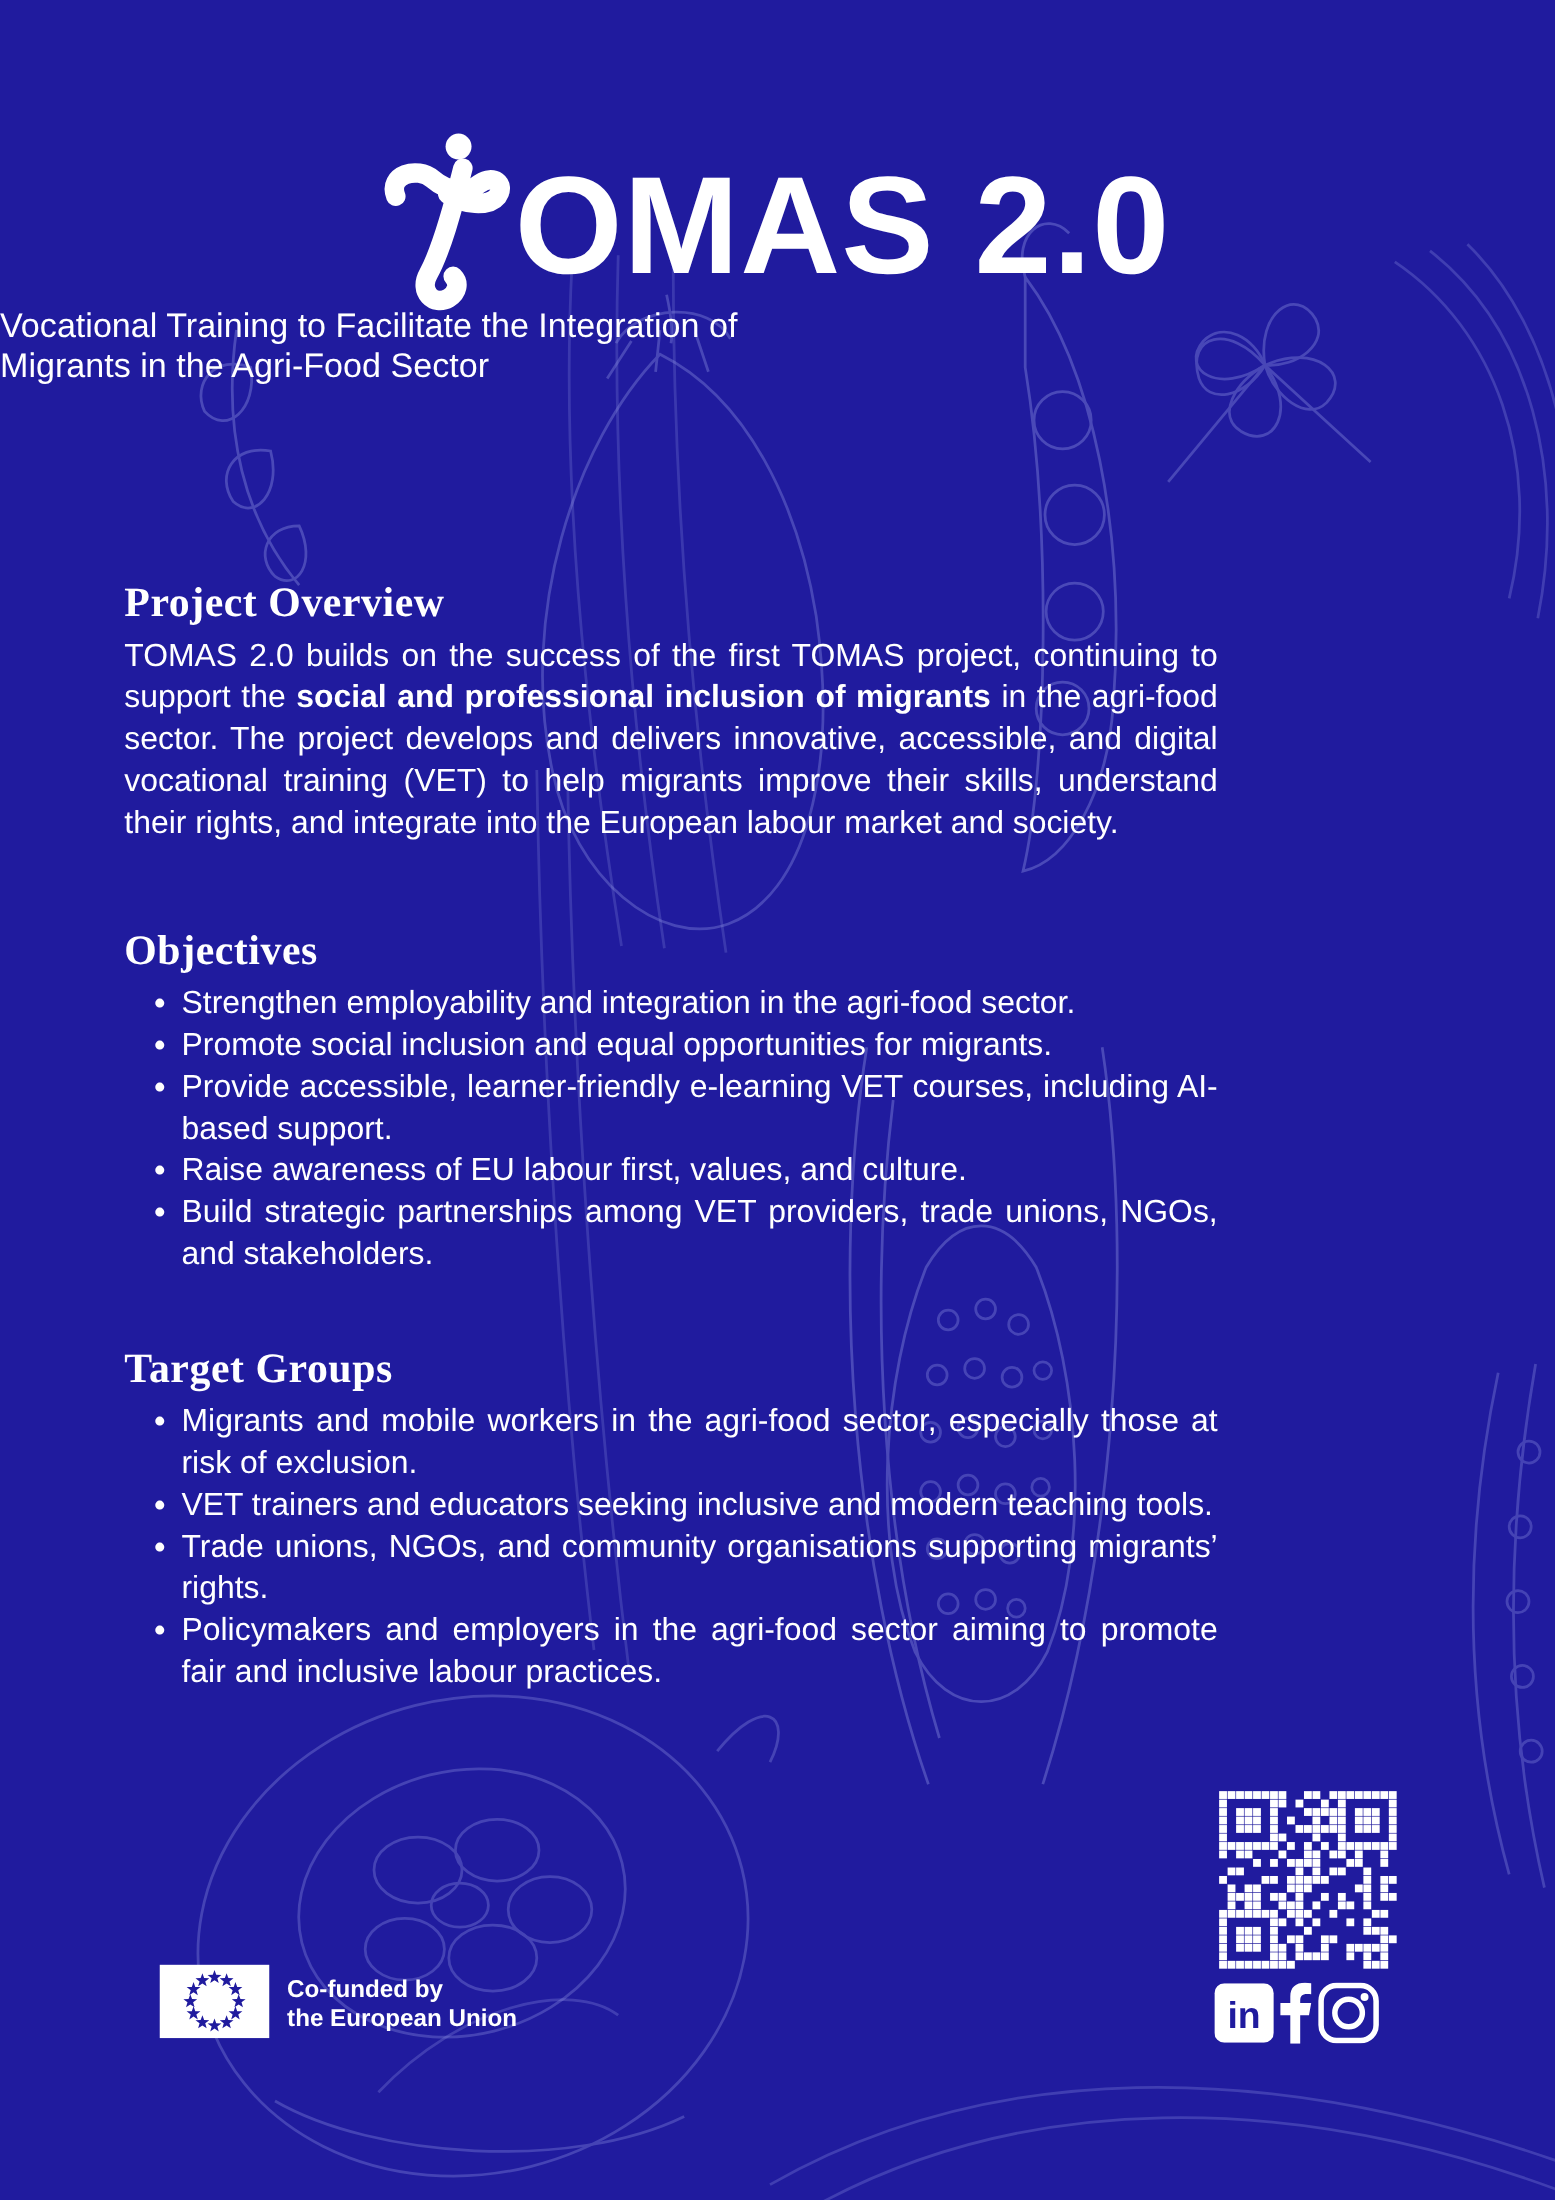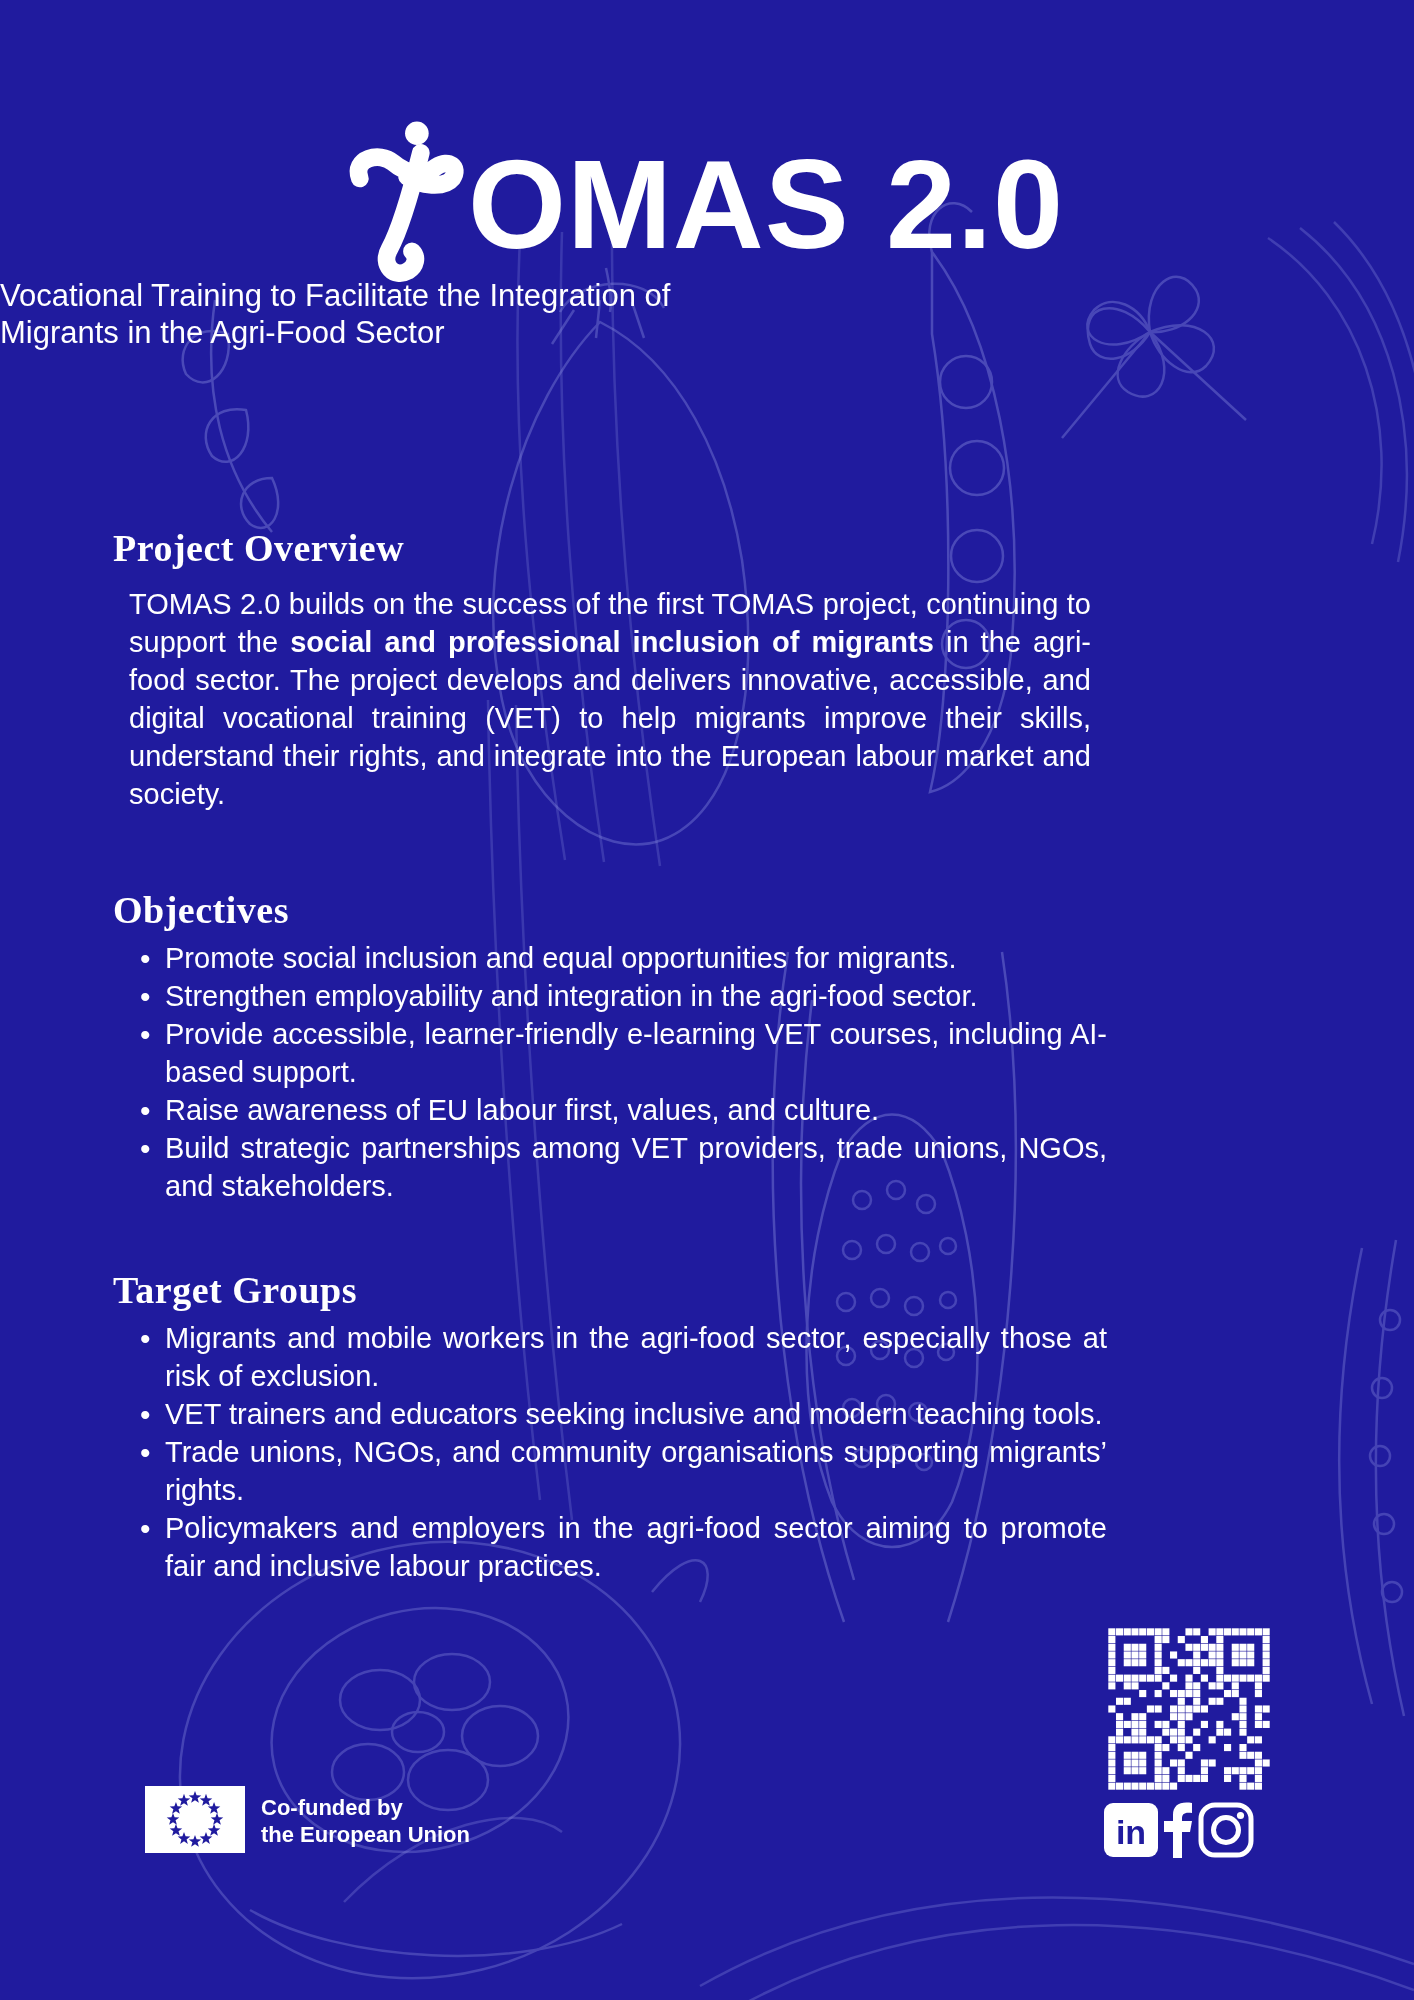--- a/index.html
+++ b/index.html
@@ -13,21 +13,21 @@
   
   .header{position:absolute;top:108px;left:0;width:1414px;text-align:left;}
   .logo-row{display:flex;justify-content:center;align-items:flex-end;height:160px;}
   .t-glyph{width:118px;height:180px;margin-bottom:-28px;overflow:visible;}
   .logo-text{font-size:126px;font-weight:bold;line-height:1;letter-spacing:1px;}
   .subtitle{font-size:31px;line-height:1.18;margin-top:10px;font-weight:normal;}
 
   
   .content{position:absolute;left:113px;top:526px;width:994px;}
   .section-title{font-size:38px;font-weight:bold;margin:0 0 8px 0;letter-spacing:.5px;font-family:Liberation Serif, serif;}
-  .overview-text{font-size:29px;line-height:1.31;text-align:justify;margin:16px;}
+  .overview-text{font-size:29px;line-height:1.31;text-align:justify;margin:0;}
   .overview-text b{font-weight:bold;}
   .gap1{margin-top:74px;}
   .gap2{margin-top:62px;}
   ul.bullets{margin:2px 0 0 0;padding:0;list-style:none;}
   ul.bullets li{position:relative;padding-left:52px;font-size:29px;line-height:1.31;text-align:justify;}
   ul.bullets li::before{content:"\2022";position:absolute;left:27px;top:-1px;font-size:30px;}
 
   
   .eu-block{position:absolute;left:145px;top:1786px;display:flex;align-items:flex-start;gap:16px;}
   .eu-flag{width:100px;height:67px;display:block;}
@@ -167,22 +167,22 @@
 <main class="content">
 
   <section>
     <h2 class="section-title">Project Overview</h2>
     <p class="overview-text"><span>TOMAS 2.0 builds on the success of the first TOMAS project, continuing to support the </span><b>social and professional inclusion of migrants</b><span> in the agri-food sector. The project develops and delivers innovative, accessible, and digital vocational training (VET) to help migrants improve their skills, understand their rights, and integrate into the European labour market and society.</span></p>
   </section>
 
   <section class="gap1">
     <h2 class="section-title">Objectives</h2>
     <ul class="bullets">
+      <li>Strengthen employability and integration in the agri-food sector.</li>
       <li>Promote social inclusion and equal opportunities for migrants.</li>
-      <li>Strengthen employability and integration in the agri-food sector.</li>
       <li>Provide accessible, learner-friendly e-learning VET courses, including AI-based support.</li>
       <li>Raise awareness of EU labour first, values, and culture.</li>
       <li>Build strategic partnerships among VET providers, trade unions, NGOs, and stakeholders.</li>
     </ul>
   </section>
 
   <section class="gap2">
     <h2 class="section-title">Target Groups</h2>
     <ul class="bullets">
       <li>Migrants and mobile workers in the agri-food sector, especially those at risk of exclusion.</li>

